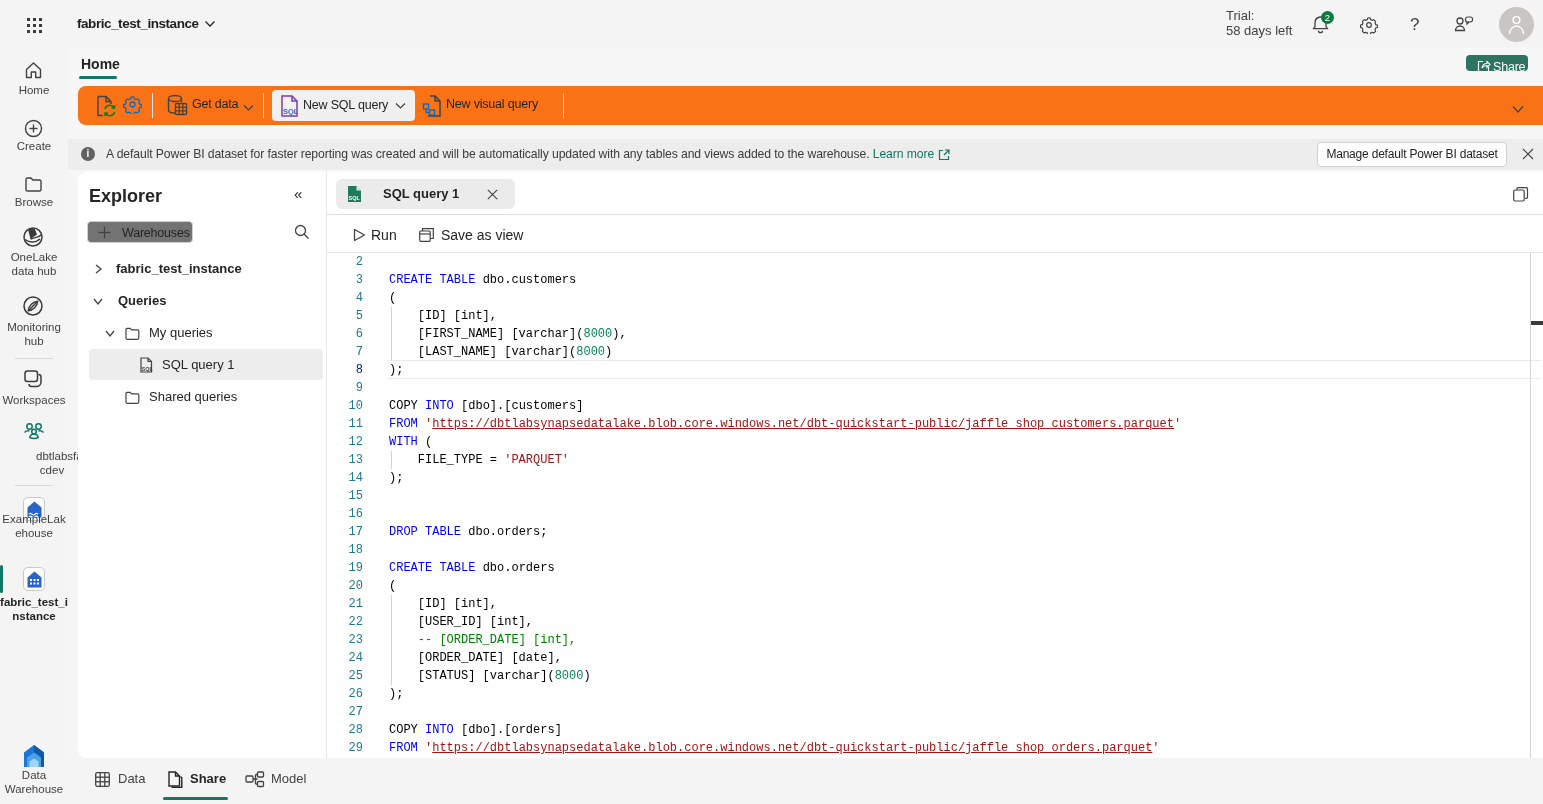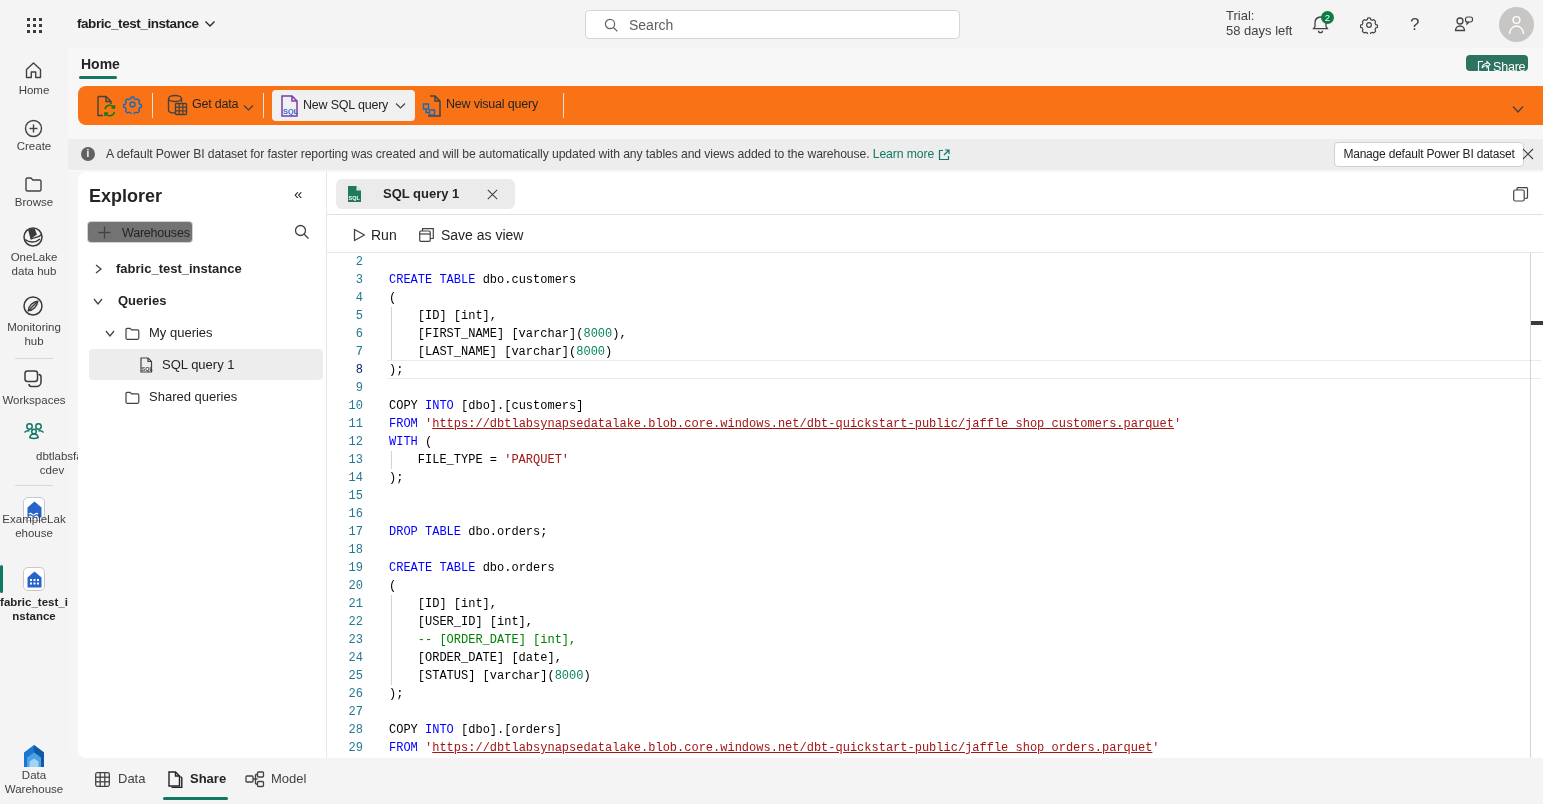--- a/index.html
+++ b/index.html
@@ -22,21 +22,21 @@
 #hometab { position:absolute; left:81px; top:56px; font-size:14px; font-weight:700; color:#242424; }
 #homeline { position:absolute; left:79px; top:76px; width:38px; height:3px; background:#117865; border-radius:2px; }
 #sharebtn { position:absolute; left:1466px; top:55px; width:62px; height:16px; background:#2c7360; border-radius:4px; color:#fff; font-size:13px; }
 #ribbon { position:absolute; left:78px; top:86px; width:1465px; height:39px; background:#f97316; border-radius:8px 0 0 8px; }
 .rsep { position:absolute; top:7px; width:1px; height:25px; background:#e1e1e1; }
 .rlabel { font-size:12.5px; letter-spacing:-0.2px; color:#242424; }
 #nsqbtn { position:absolute; left:194px; top:4px; width:143px; height:31px; background:#f0f0f0; border-radius:4px; }
 
 #banner { position:absolute; left:68px; top:139px; width:1475px; height:31px; background:#ededed; }
 #banner .btext { position:absolute; left:38px; top:8px; font-size:12.2px; letter-spacing:-0.1px; color:#3b3b3b; }
-#bbtn { position:absolute; left:1249px; top:3px; width:190px; height:25px; background:#fff; border:1px solid #d1d1d1; border-radius:4px; text-align:center; font-size:12px; letter-spacing:-0.2px; color:#242424; line-height:23px;margin-left:17px; }
+#bbtn { position:absolute; left:1249px; top:3px; width:190px; height:25px; background:#fff; border:1px solid #d1d1d1; border-radius:4px; text-align:center; font-size:12px; letter-spacing:-0.2px; color:#242424; line-height:23px; }
 
 #explorer { position:absolute; left:78px; top:172px; width:248px; height:586px; background:#fff; border-radius:8px 0 0 8px; }
 #editor { position:absolute; left:327px; top:172px; width:1216px; height:586px; background:#fff; }
 #expl-title { position:absolute; left:11px; top:14px; font-size:18px; font-weight:700; }
 #whbtn { position:absolute; left:9px; top:49px; width:106px; height:22px; border:1px solid #d1d1d1; border-radius:4px; background:#737373; }
 .trow { position:absolute; left:0; width:248px; height:32px; font-size:13px; color:#242424; }
 .trow .txt { position:absolute; top:8px; }
 .chev { position:absolute; top:10px; width:12px; height:12px; }
 
 #tabbar { position:absolute; left:0; top:0; width:1216px; height:43px; border-bottom:1px solid #e0e0e0; }
@@ -70,27 +70,20 @@
         <rect x="13" y="7" width="3" height="3"></rect>
       <rect x="1" y="13" width="3" height="3"></rect>
         <rect x="7" y="13" width="3" height="3"></rect>
         <rect x="13" y="13" width="3" height="3"></rect>
     </g>
   </svg>
   <div id="title">fabric_test_instance</div>
   <svg class="abs" style="left:204px;top:20px" width="12" height="8" viewBox="0 0 12 8">
       <path d="M1.5 1.5 L6 6 L10.5 1.5" stroke="#242424" stroke-width="1.3" fill="none"></path>
     </svg>
-  <div id="searchbox">
-    <svg class="abs" style="left:18px;top:7px" width="15" height="15" viewBox="0 0 15 15">
-        <circle cx="6" cy="6" r="4.6" stroke="#616161" stroke-width="1.2" fill="none"></circle>
-        <line x1="9.5" y1="9.5" x2="13.3" y2="13.3" stroke="#616161" stroke-width="1.2"></line>
-      </svg>
-    <div class="stext">Search</div>
-  </div>
   <div id="trial">Trial:<br>58 days left</div>
 
   <svg class="abs" style="left:1311px;top:15px" width="19" height="19" viewBox="0 0 19 19">
       <path d="M9.5 2 C6 2 4 4.6 4 8 L4 11.5 L2.6 13.6 L16.4 13.6 L15 11.5 L15 8 C15 4.6 13 2 9.5 2 Z" fill="none" stroke="#424242" stroke-width="1.3"></path>
       <path d="M7.5 15.7 a2 2 0 0 0 4 0" fill="none" stroke="#424242" stroke-width="1.3"></path>
     </svg>
   <div class="abs" style="left:1321px;top:11px;width:13px;height:13px;border-radius:50%;background:#0e7c41;color:#fff;font-size:9.5px;text-align:center;line-height:13px;">2</div>
 
   <svg class="abs" style="left:1360px;top:16px" width="18" height="18" viewBox="0 0 20 20">
       <path fill="none" stroke="#424242" stroke-width="1.3" d="M8.6 2.2 a 7.8 7.8 0 0 1 2.8 0 l .4 1.8 a6 6 0 0 1 1.8 .75 l 1.75-.65 a7.8 7.8 0 0 1 2 2 l -.65 1.75 a6 6 0 0 1 .75 1.8 l 1.8 .4 a7.8 7.8 0 0 1 0 2.8 l -1.8 .4 a6 6 0 0 1 -.75 1.8 l .65 1.75 a7.8 7.8 0 0 1 -2 2 l -1.75 -.65 a6 6 0 0 1 -1.8 .75 l -.4 1.8 a7.8 7.8 0 0 1 -2.8 0 l -.4 -1.8 a6 6 0 0 1 -1.8 -.75 l -1.75 .65 a7.8 7.8 0 0 1 -2 -2 l .65 -1.75 a6 6 0 0 1 -.75 -1.8 l -1.8 -.4 a7.8 7.8 0 0 1 0 -2.8 l 1.8 -.4 a6 6 0 0 1 .75 -1.8 l -.65 -1.75 a7.8 7.8 0 0 1 2 -2 l 1.75 .65 a6 6 0 0 1 1.8 -.75 Z"></path>

